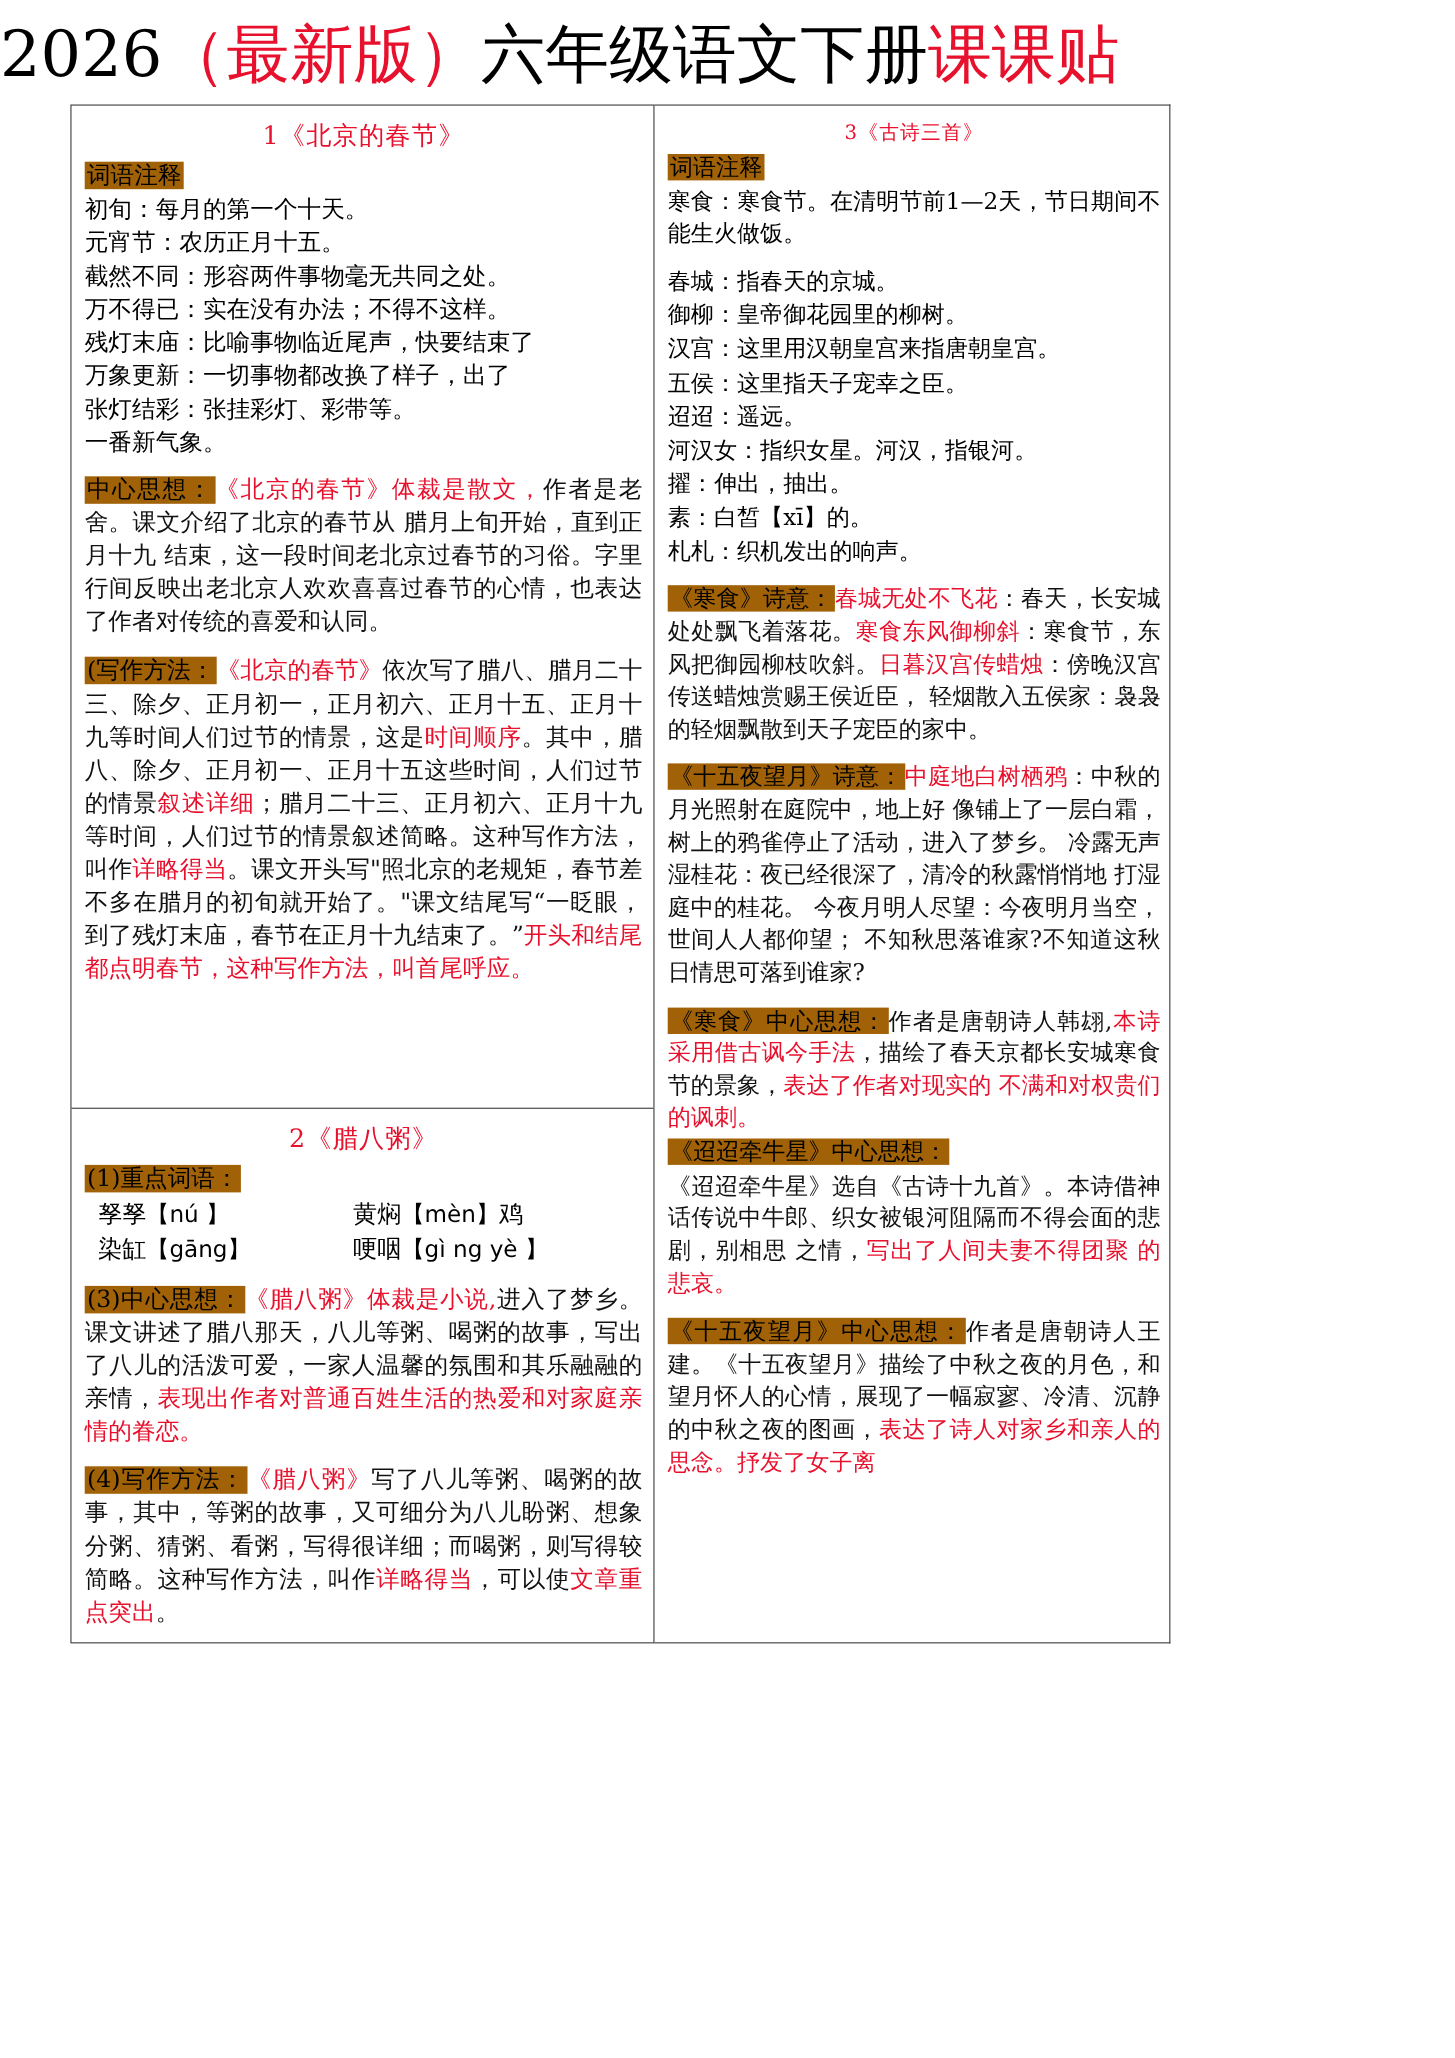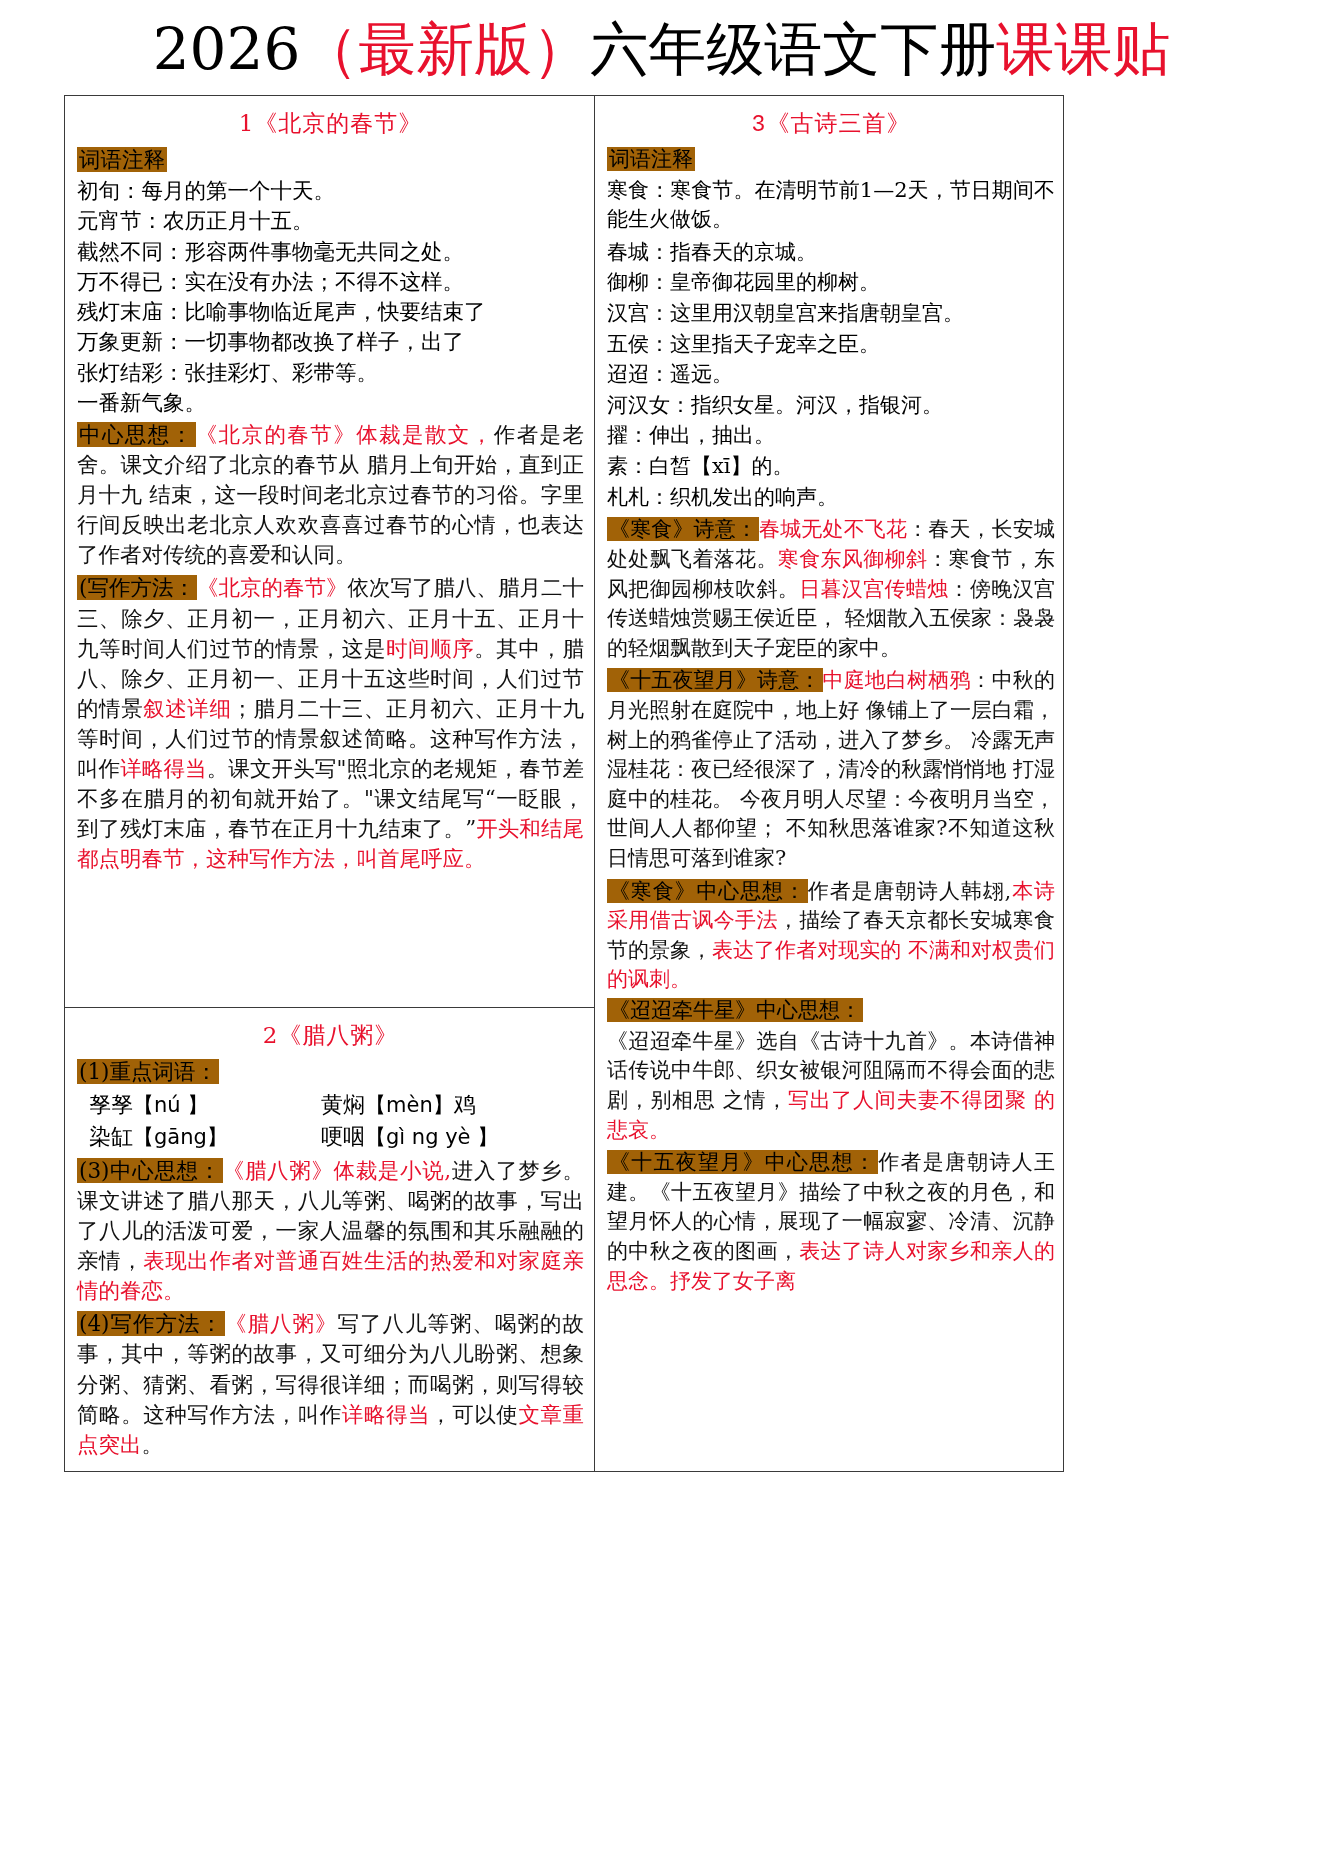--- a/index.html
+++ b/index.html
@@ -15,21 +15,20 @@
     overflow: hidden;
   }
   .page {
     position: relative;
     width: 1323px;
     height: 1871px;
     box-sizing: border-box;
   }
   
   .title {
-    text-align: center;
     font-size: 58px;
     line-height: 1.1;
     padding-top: 18px;
     padding-bottom: 14px;
     white-space: nowrap;
     letter-spacing: 0px;
   }
   .title .blk { color: #000000; }
   .title .red { color: #e8112d; }
 
@@ -81,42 +80,42 @@
 
   
   p.para {
     margin: 0 0 1px 0;
     font-size: 21.5px;
     line-height: 1.40;
     text-align: justify;
     text-justify: inter-ideograph;
     word-break: break-all;
   }
-  p.gap { margin-top: 3px; }
+  p.gap { margin-top: 14px; }
   p.tight { line-height: 1.36; }
   .red { color: #e8112d; }
   .blk { color: #111111; }
 
   
   .wordgrid {
     display: grid;
     grid-template-columns: 232px auto;
     font-size: 22px;
     line-height: 1.45;
     margin: 2px 0 2px 12px;
   }
   .wordgrid span { white-space: nowrap; }
   .py {
     font-family: "DejaVu Sans", "Liberation Sans", sans-serif;
     font-size: 21px;
   }
 
   
   .col-right p.para { font-size: 21px; line-height: 1.41; }
-  .col-right .lesson-head { font-size: 23px; font-family: Liberation Mono, monospace; }
+  .col-right .lesson-head { font-size: 18px; }
 </style>
 </head>
 <body>
 
 <div class="page">
 
   <div class="title">
     <span class="blk">2026</span><span class="red">（最新版）</span><span class="blk">六年级语文下册</span><span class="red">课课贴</span>
   </div>
 

